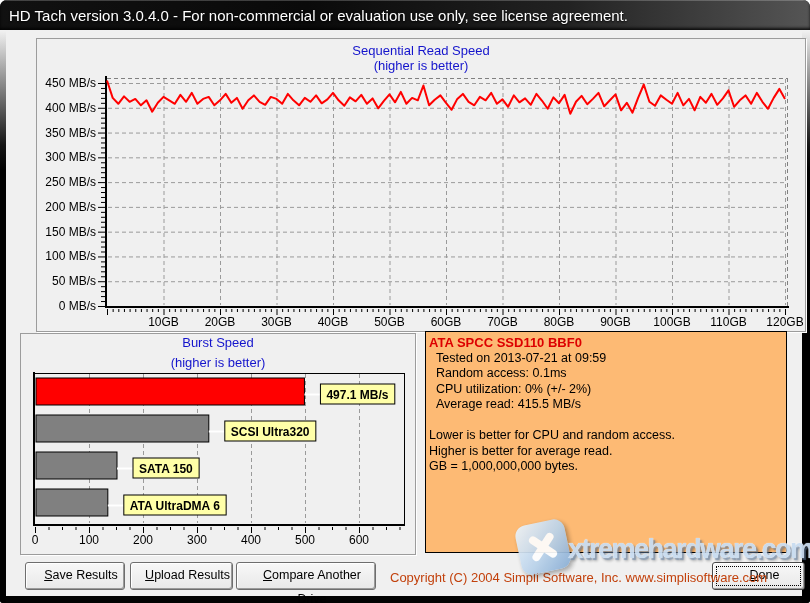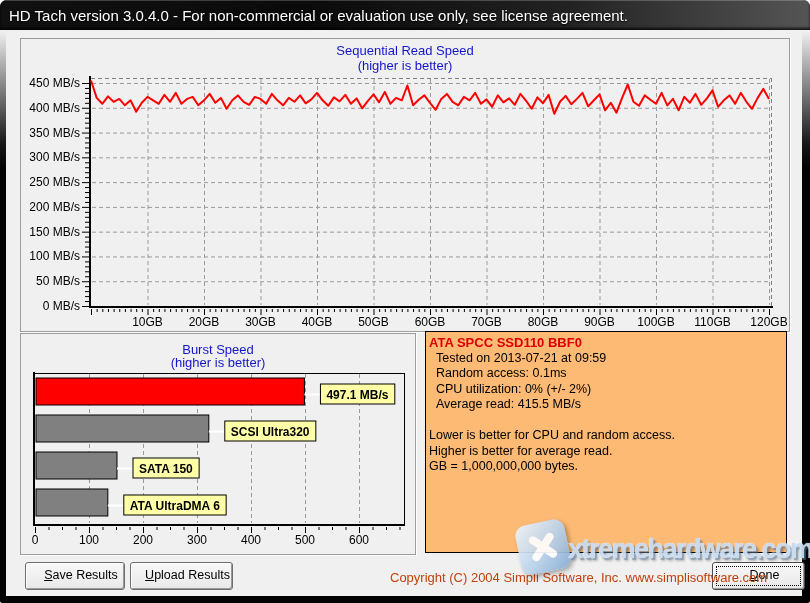--- a/index.html
+++ b/index.html
@@ -11,25 +11,25 @@
        box-shadow:inset 0 1px 0 rgba(255,255,255,.22), inset 0 -2px 3px rgba(0,0,0,.8);}
   .title{position:absolute;left:9px;top:7px;color:#fff;font-size:15px;text-shadow:0 1px 2px #000;white-space:nowrap;}
   
   .frame-left{position:absolute;left:0;top:30px;width:6px;height:573px;
        background:linear-gradient(to bottom,#f2f2f2 0px,#9a9a9a 45px,#151515 115px,#000 140px);}
   .frame-right{position:absolute;right:0;top:30px;width:8px;height:573px;
        background:linear-gradient(to bottom,#f2f2f2 0px,#9a9a9a 45px,#151515 115px,#000 140px);}
   
   .client{position:absolute;left:6px;top:30px;width:796px;height:566px;background:#f0f0f0;}
   .panel{position:absolute;background:#f0f0f0;border:1px solid #9c9c9c;box-shadow:1px 1px 0 #ffffff;}
-  #seq-panel{left:14px;top:8px;width:768px;height:292px;}
+  #seq-panel{left:30px;top:8px;width:768px;height:292px;}
   #burst-panel{left:14px;top:303px;width:394px;height:220px;}
   .chart-title{position:absolute;left:0;width:100%;text-align:center;color:#1414cc;font-size:13px;}
   .t1{top:4px;} .t2{top:19px;}
-  .bt1{top:8px;} .bt2{top:21px;}
+  .bt1{top:1px;} .bt2{top:21px;}
   svg{position:absolute;left:0;top:0;}
   svg text{font-family:"Liberation Sans",sans-serif;font-size:12px;fill:#000;}
   
   .info{position:absolute;left:419px;top:301px;width:362px;height:222px;background:#fdba74;
        border:1px solid #000;box-sizing:border-box;padding:3px 2px 0 3px;font-size:12.5px;line-height:15.5px;color:#000;}
   .info .drive{color:#dd0000;font-weight:bold;font-size:13px;line-height:15px;}
   .info div{white-space:pre;min-height:15.5px;}
   .info .indent{padding-left:7px;}
   
   .btn{position:absolute;top:532px;height:26px;background:linear-gradient(#f8f8f8,#e8e8e8);
@@ -363,20 +363,21 @@
       <div class="indent">CPU utilization: 0% (+/- 2%)</div>
       <div class="indent">Average read: 415.5 MB/s</div>
       <div></div>
       <div>Lower is better for CPU and random access.</div>
       <div>Higher is better for average read.</div>
       <div>GB = 1,000,000,000 bytes.</div>
     </div>
 
     <div class="btn" id="btn-save"><span class="u">S</span><span>ave Results</span></div>
     <div class="btn" id="btn-upload"><span class="u">U</span><span>pload Results</span></div>
+    <div class="btn" id="btn-compare"><span class="u">C</span><span>ompare Another Drive</span></div>
     <div class="btn" id="btn-done"><span class="u">D</span><span>one</span></div>
 
     <div class="copyright">Copyright (C) 2004 Simpli Software, Inc. www.simplisoftware.com</div>
 
     <div class="watermark">
       <div class="wm-badge"></div>
       <div class="wm-text">xtremehardware.com</div>
     </div>
   </div>
 </div>

